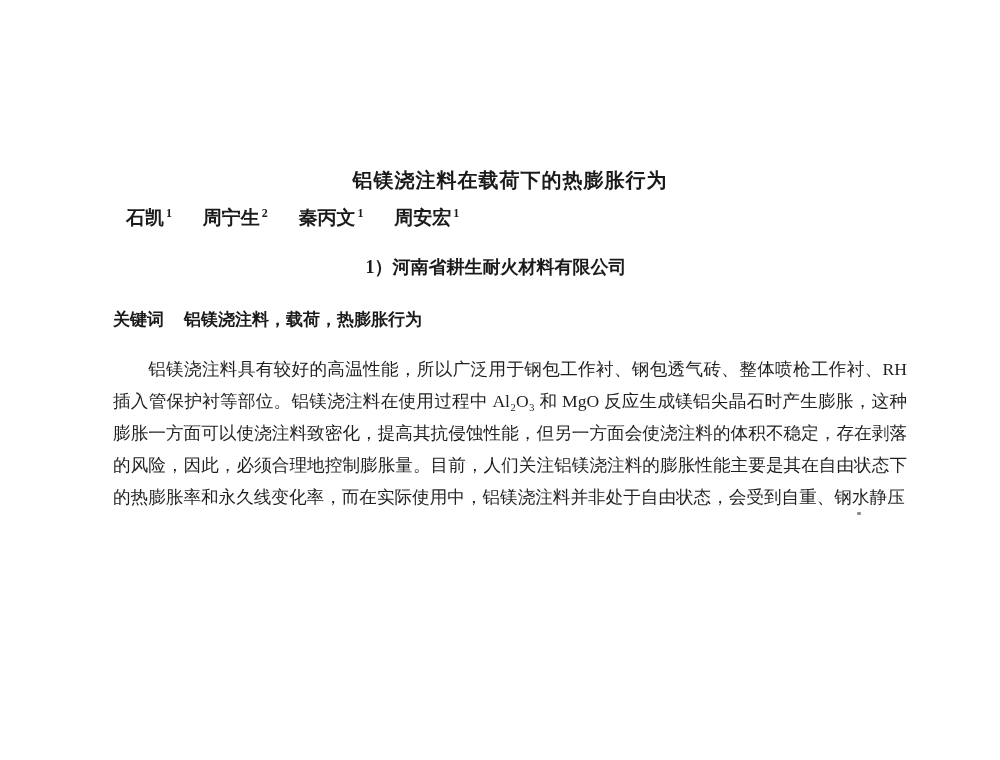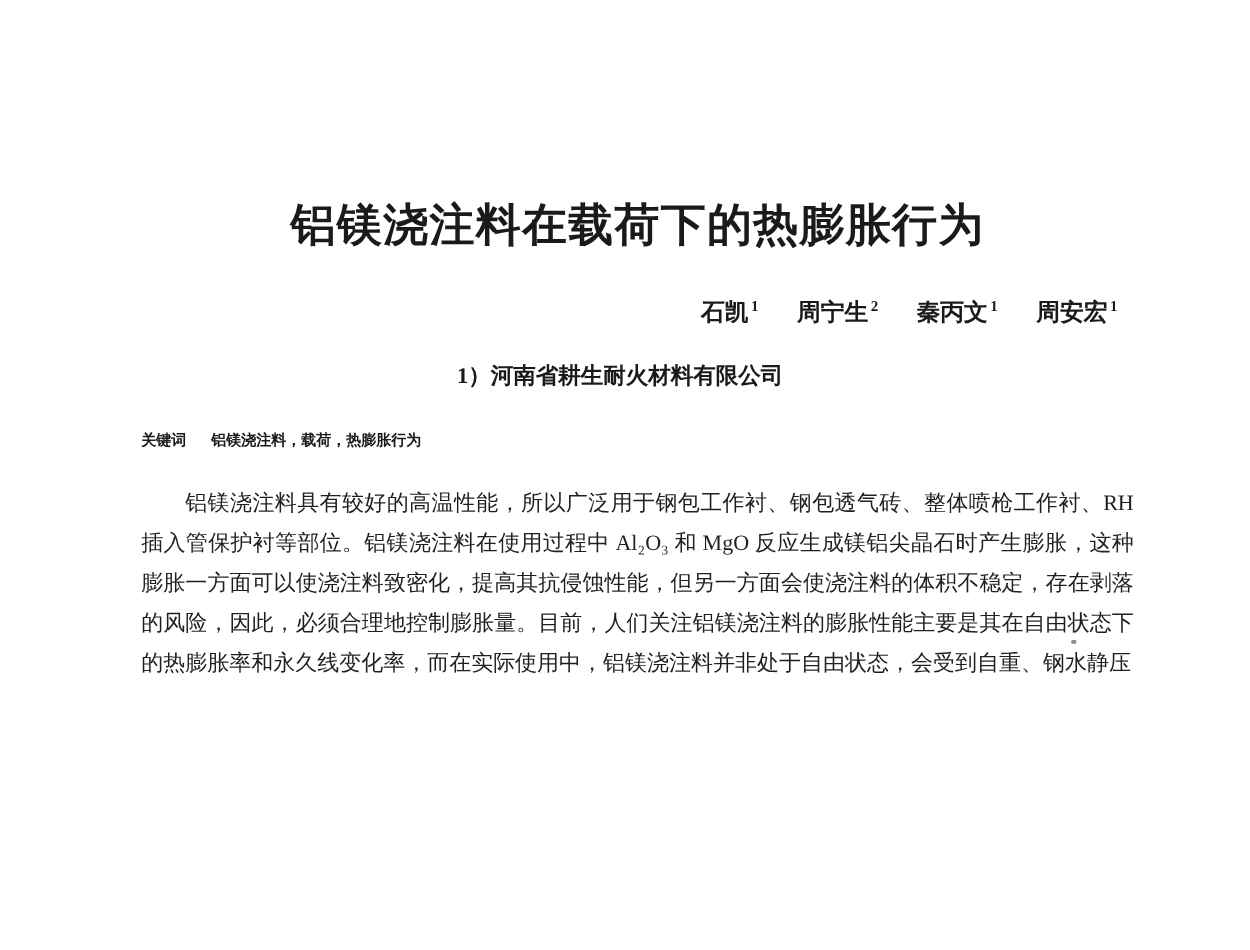--- a/index.html
+++ b/index.html
@@ -10,27 +10,26 @@
     overflow:hidden;
     color:#1a1a1a;
     font-family:"Liberation Serif","DejaVu Serif",serif;
   }
   .content{
     position:absolute;left:113px;top:0;width:794px;
   }
   .title{
     margin-top:160px;
     text-align:center;
-    font-size:36px;line-height:40px;
+    font-size:20px;line-height:40px;
     font-weight:700;
     letter-spacing:1px;
   }
   .authors{
-    margin-top:32px;
-    text-align:right;
+    text-align:left;
     font-size:19px;line-height:26px;
     font-weight:600;
     white-space:nowrap;
   }
   .author{margin:0 13px;}
   .author sup{
     font-size:12px;
     font-weight:700;
     margin-left:2px;
   }
@@ -48,21 +47,21 @@
   .abstract{
     margin-top:12px;
     font-size:17px;line-height:31px;
     font-weight:700;
     text-align:justify;
     letter-spacing:0.2px;
   }
   .abs-label{margin-right:40px;white-space:nowrap;}
   .keywords{
     margin-top:18px;
-    font-size:12px;line-height:31px;
+    font-size:17px;line-height:31px;
     font-weight:700;
   }
   .kw-label{margin-right:20px;}
   .heading{
     margin-top:31px;
     font-size:20px;line-height:30px;
     font-weight:700;
   }
   .heading-num{margin-right:22px;}
   .body-para{

